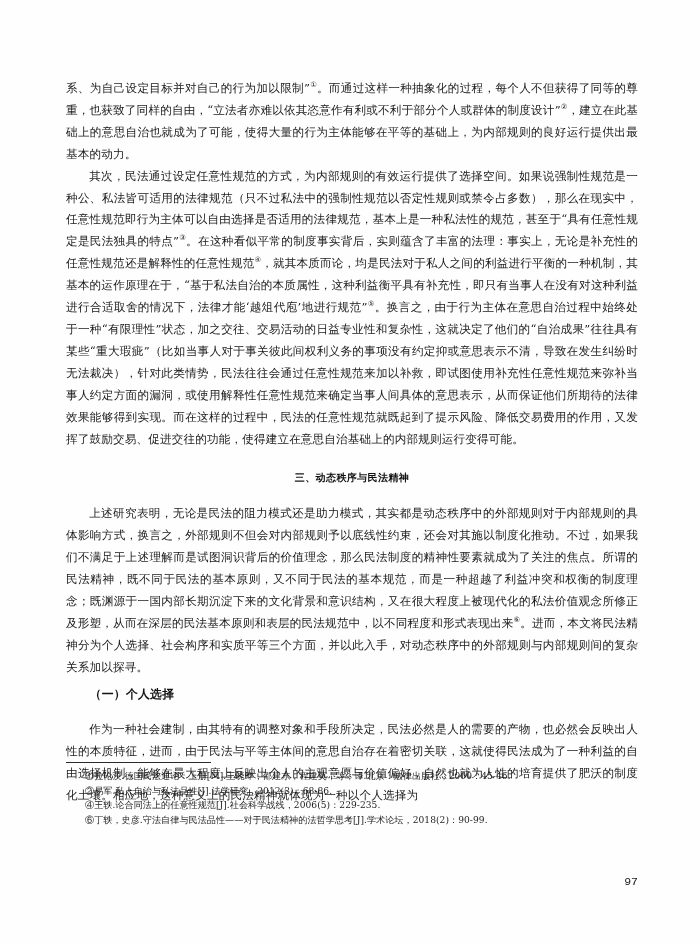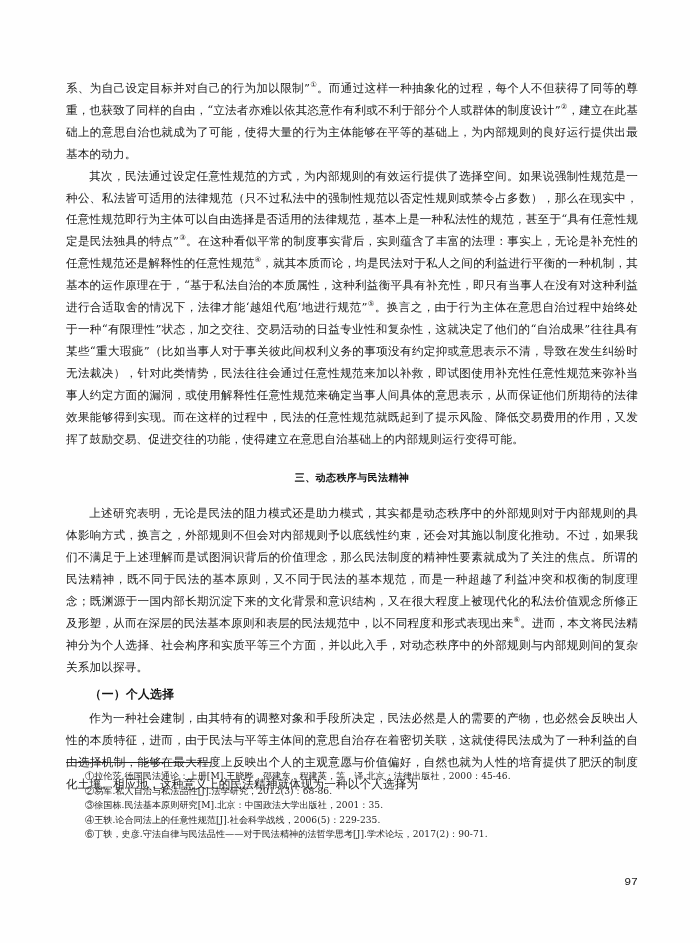--- a/index.html
+++ b/index.html
@@ -49,21 +49,21 @@
     font-weight: bold;
     text-align: center;
     margin: 17px 0 14px 0;
     letter-spacing: 0.4px;
     color: #121212;
   }
   h3.sub-heading {
     font-family: "DejaVu Sans", "Liberation Sans", sans-serif;
     font-size: 11.8px;
     font-weight: bold;
-    margin: 5px 0 3px 0;
+    margin: 5px 0 14px 0;
     text-indent: 2em;
     letter-spacing: 0.3px;
     color: #121212;
   }
   .footnotes {
     position: absolute;
     left: 66px;
     right: 62px;
     top: 762px;
   }
@@ -115,21 +115,20 @@
 
     <p class="para">作为一种社会建制，由其特有的调整对象和手段所决定，民法必然是人的需要的产物，也必然会反映出人性的本质特征，进而，由于民法与平等主体间的意思自治存在着密切关联，这就使得民法成为了一种利益的自由选择机制，能够在最大程度上反映出个人的主观意愿与价值偏好，自然也就为人性的培育提供了肥沃的制度化土壤。相应地，这种意义上的民法精神就体现为一种以个人选择为</p>
 
   </div>
 
   <div class="footnotes">
     <div class="fn-rule"></div>
     <ul class="fn-list">
       <li class="fn-item">①拉伦茨.德国民法通论：上册[M].王晓晔，邵建东，程建英，等，译.北京：法律出版社，2000：45-46.</li>
       <li class="fn-item">②易军.私人自治与私法品性[J].法学研究，2012(3)：68-86.</li>
-      <li class="fn-item">③徐国栋.民法基本原则研究[M].北京：中国政法大学出版社，2001：35.</li>
       <li class="fn-item">④王轶.论合同法上的任意性规范[J].社会科学战线，2006(5)：229-235.</li>
-      <li class="fn-item">⑥丁轶，史彦.守法自律与民法品性——对于民法精神的法哲学思考[J].学术论坛，2017(2)：90-71.</li>
+      <li class="fn-item">⑥丁轶，史彦.守法自律与民法品性——对于民法精神的法哲学思考[J].学术论坛，2018(2)：90-99.</li>
     </ul>
   </div>
 
   <div class="page-number">97</div>
 
 </div>
 
 </body></html>

